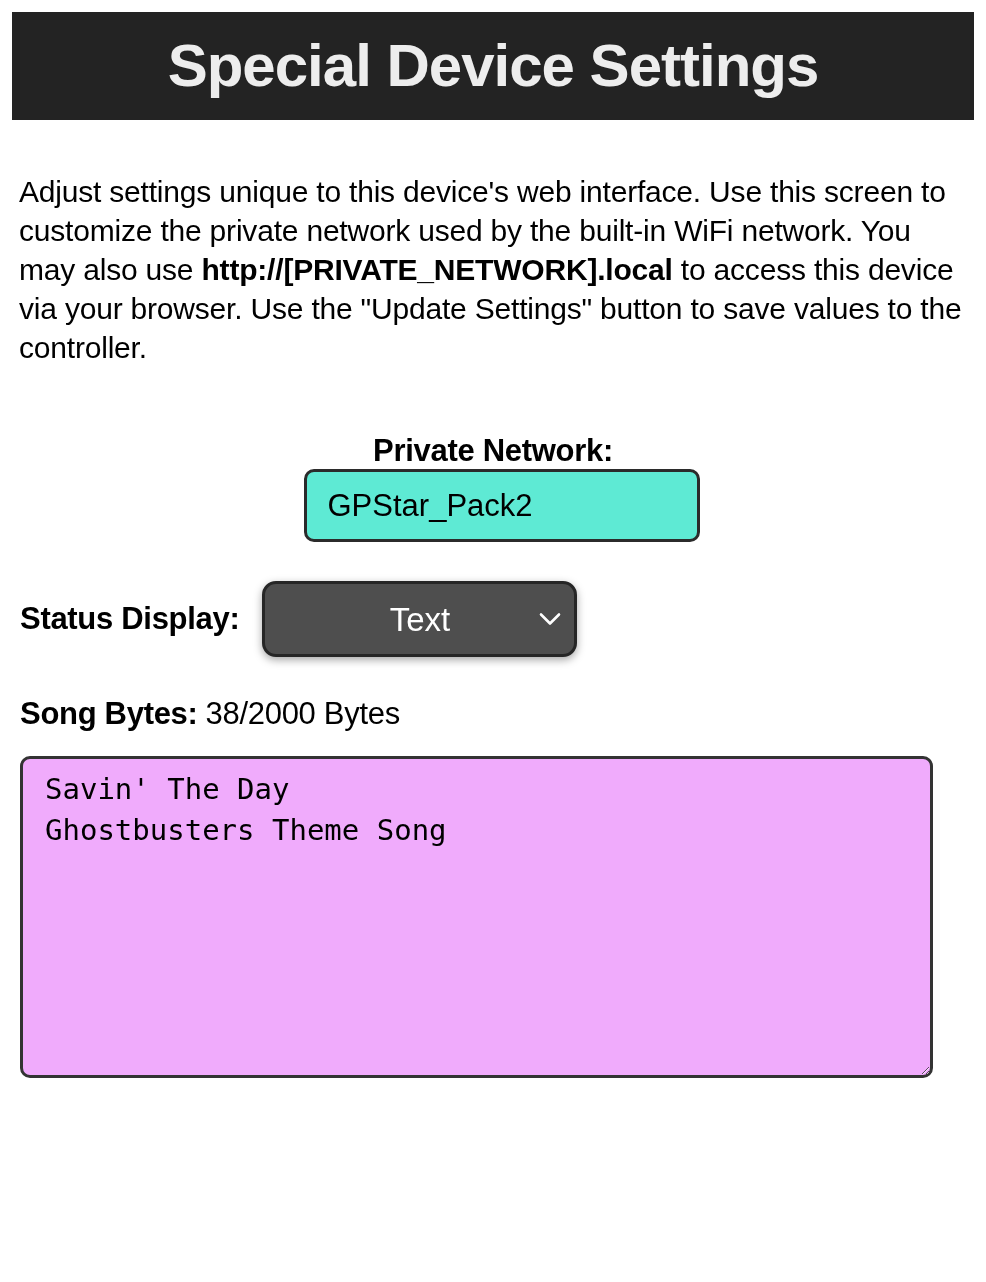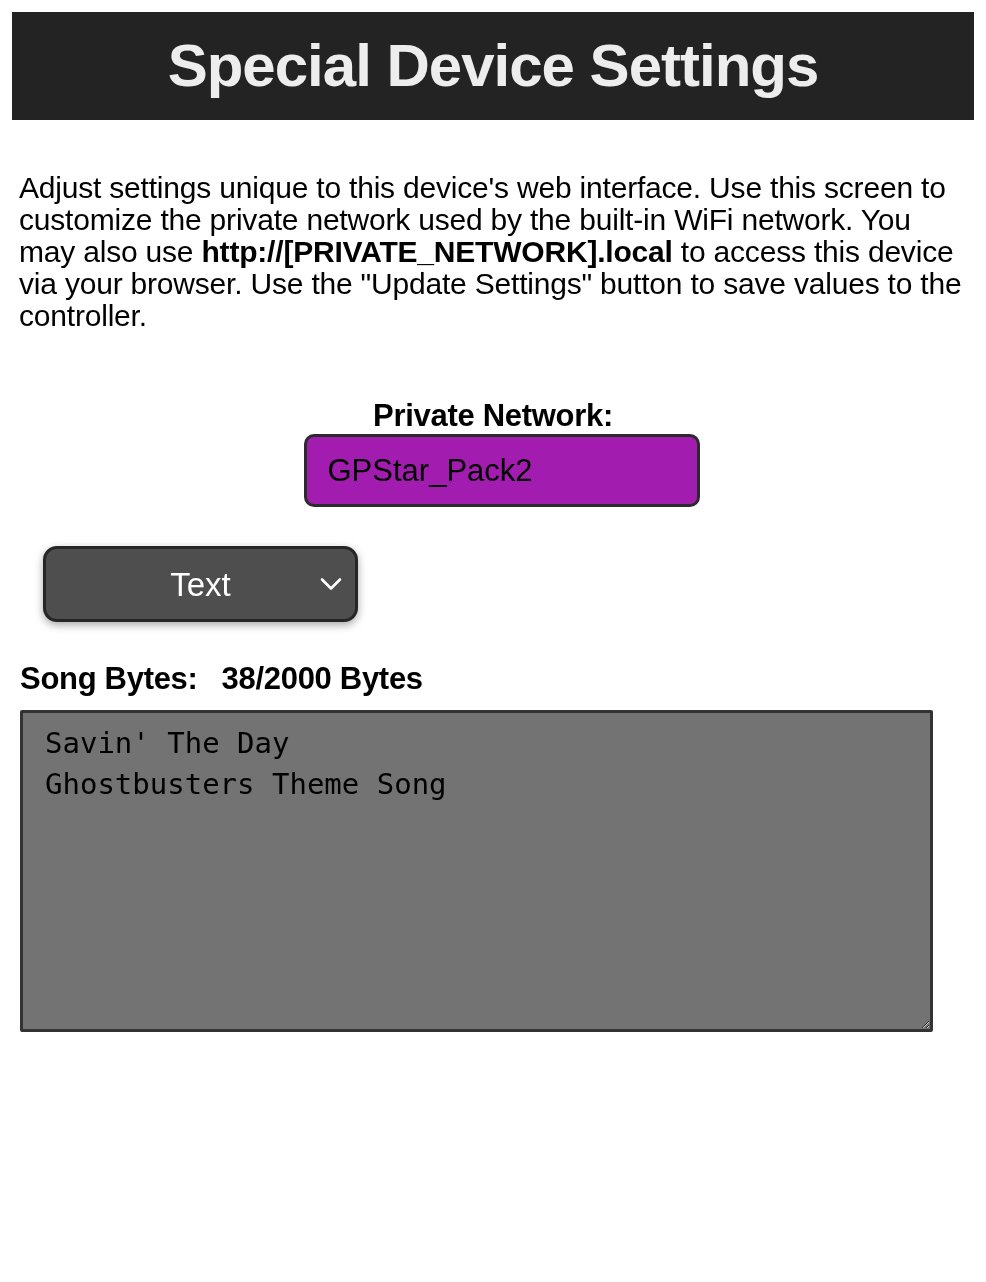--- a/index.html
+++ b/index.html
@@ -23,21 +23,21 @@
     line-height: 108px;
     text-align: center;
     font-size: 60px;
     font-weight: bold;
     letter-spacing: -1px;
     white-space: nowrap;
   }
   .intro {
     margin: 52px 20px 0 19px;
     font-size: 30px;
-    line-height: 32px;
+    line-height: 39px;
     letter-spacing: -0.2px;
   }
   .section-bar {
     margin-top: 132px;
   }
   .form {
     padding: 0 20px;
   }
   .row {
     display: flex;
@@ -56,21 +56,21 @@
     width: 396px;
     height: 73px;
     box-sizing: border-box;
     border: 3px solid #2b2b2b;
     border-radius: 10px;
     font-family: "Liberation Sans", sans-serif;
     font-size: 31px;
     color: #000;
     padding: 0 21px;
     outline: none;
-    background: #a21caf;
+    background: #5eead4;
   }
   .select-wrap {
     position: relative;
     margin-left: 23px;
     width: 315px;
     height: 76px;
   }
   .status-select {
     appearance: none;
     -webkit-appearance: none;
@@ -96,37 +96,37 @@
     transform: translateY(-50%);
     pointer-events: none;
     line-height: 0;
   }
   .row-song {
     margin-top: 39px;
     font-size: 31px;
     letter-spacing: -0.3px;
   }
   .song-usage {
-    font-weight: bold;
-    margin-left: 24px;
+    font-weight: normal;
+    margin-left: 8px;
   }
   .song-textarea {
     display: block;
-    margin-top: 13px;
+    margin-top: 24px;
     width: 913px;
     height: 322px;
     box-sizing: border-box;
     border: 3px solid #333333;
-    border-radius: 2px;
+    border-radius: 10px;
     font-family: "DejaVu Sans Mono", "Liberation Mono", monospace;
     font-size: 29px;
     line-height: 41px;
     padding: 10px 22px;
     color: #000;
-    background: #737373;
+    background: #f0abfc;
     resize: both;
     outline: none;
     overflow: auto;
     white-space: pre;
   }
 </style>
 </head>
 <body>
 
 <div class="page">
@@ -137,20 +137,21 @@
 
 
   <div class="form">
 
     <div class="row row-private">
       <span class="field-label">Private Network:</span>
       <input class="text-input" type="text" value="GPStar_Pack2" style="">
     </div>
 
     <div class="row row-status">
+      <span class="field-label">Status Display:</span>
       <span class="select-wrap">
         <select class="status-select">
           <option selected="">Text</option>
         </select>
         <span class="chevron">
           <svg width="24" height="15" viewBox="0 0 24 15">
             <polyline points="3,3 12,12 21,3" fill="none" stroke="#ffffff" stroke-width="2.6" stroke-linecap="round" stroke-linejoin="round"></polyline>
           </svg>
         </span>
       </span>

